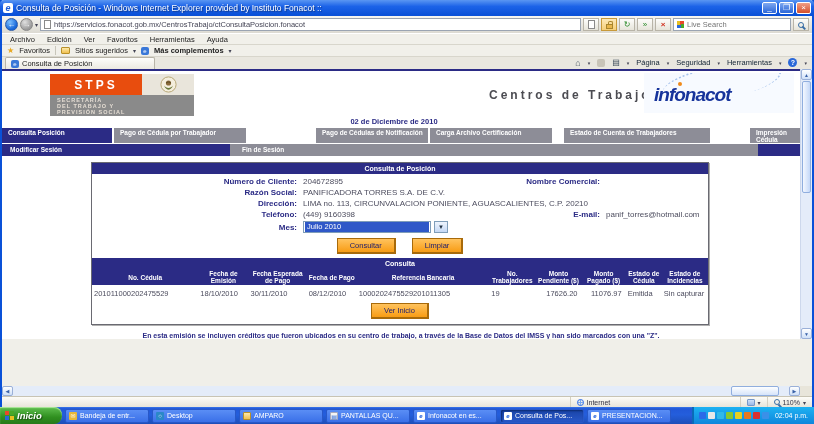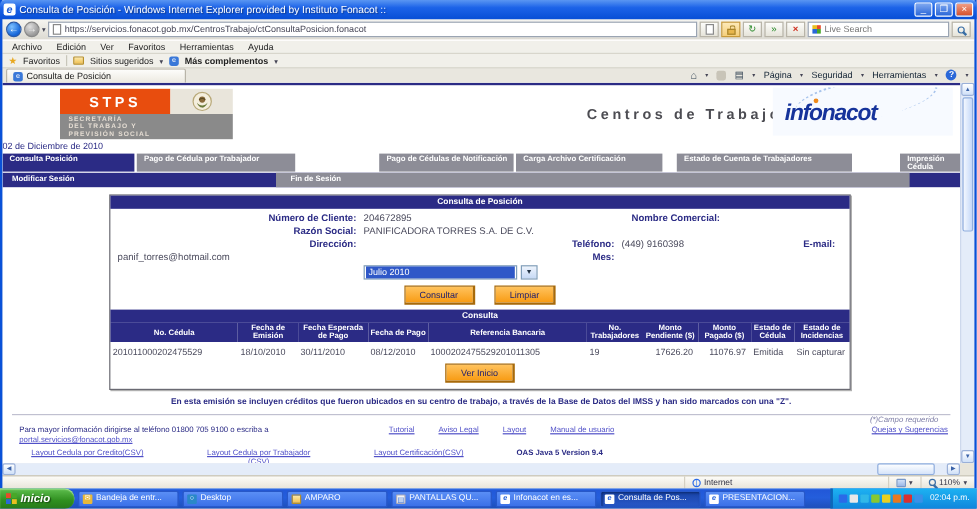--- a/index.html
+++ b/index.html
@@ -40,35 +40,35 @@
   .vsep{width:1px;height:9px;background:#c8c6ba}
   .tabrow{position:absolute;top:56px;left:2px;right:2px;height:13px;background:#e9e7df;border-top:1px solid #d8d6cc;display:flex;align-items:flex-end;font-size:7.5px;color:#222}
   .tab{display:flex;align-items:center;gap:3px;background:linear-gradient(#fdfdfb,#ece9e0);border:1px solid #b8b4a8;border-bottom:none;height:12px;padding:0 5px;margin-left:3px;border-radius:2px 2px 0 0;width:150px;overflow:hidden;white-space:nowrap}
   .cmds{margin-left:auto;display:flex;align-items:center;gap:7px;padding-right:5px;color:#123;height:13px}
   .cmds .ddsm{font-size:5px}
   .homei{font-size:9px;color:#345}
   .feedi{width:8px;height:8px;background:#c8c4b8;border-radius:2px}
   .printi{font-size:8px;color:#345}
   .helpi{width:9px;height:9px;border-radius:50%;background:#2a68d8;color:#fff;font-size:7px;line-height:9px;text-align:center;font-weight:bold}
   
-  .viewport{position:absolute;top:69px;left:2px;right:2px;height:317px;background:#fff;overflow:hidden}
+  .viewport{position:absolute;top:69px;left:2px;right:2px;height:270px;background:#fff;overflow:hidden}
   .page{position:absolute;left:0;top:0;right:12px;bottom:0;border-top:2px solid #2b2b85;overflow:hidden}
   
   .masthead{position:relative;height:46px}
   .stps{position:absolute;left:48px;top:3px}
   .stps-row{display:flex}
   .stps-orange{width:92px;height:21px;background:#e84d0e;color:#fff;font-weight:bold;font-size:12px;letter-spacing:3px;display:flex;align-items:center;justify-content:center}
   .stps-emblem{width:52px;height:21px;background:#e9e5db;display:flex;align-items:center;justify-content:center}
   .stps-gray{width:144px;height:21px;background:#8a8a8a;color:#e6ded4;font-size:5.5px;font-weight:bold;letter-spacing:1px;line-height:6px;padding:2px 0 0 7px}
   .ctitle{position:absolute;left:487px;top:17px;font-size:12px;font-weight:bold;color:#4c4c52;letter-spacing:3px;white-space:nowrap}
   .brandbox{position:absolute;left:642px;top:2px;width:150px;height:40px;background:#f7faff;overflow:hidden}
   .brand{position:absolute;left:10px;top:11px;font-size:19px;font-weight:bold;font-style:italic;color:#16339b;letter-spacing:-1px}
   .swoosh{position:absolute;left:18px;top:-8px;width:120px;height:34px;border:2px dotted #a8c4ec;border-radius:50%;border-bottom:none;border-left:none;transform:rotate(-10deg)}
   .odot{position:absolute;left:34px;top:9px;width:4px;height:4px;border-radius:50%;background:#f08a1a}
-  .dateline{height:10px;text-align:left;padding-right:14px;font-size:7.5px;font-weight:normal;color:#2b2b85}
+  .dateline{height:10px;text-align:center;padding-right:14px;font-size:7.5px;font-weight:bold;color:#2b2b85}
   
   .nav1{display:flex;height:15px;margin-top:1px}
   .ni{background:#8d8d97;color:#fff;font-weight:bold;font-size:6.5px;line-height:7px;padding:1px 2px 0 6px}
   .ni.active{background:#2b2b85}
   .n1{width:110px}.n2{width:132px;margin-left:2px}.n3{width:112px;margin-left:70px}
   .n4{width:122px;margin-left:2px}.n5{width:146px;margin-left:12px}.n6{flex:1;margin-left:40px}
   .nav2{height:12px;background:#2b2b85;position:relative;margin-top:1px;color:#fff;font-weight:bold;font-size:6.5px}
   .nav2 .gseg{position:absolute;left:228px;width:528px;top:0;bottom:0;background:#8d8d97}
   .modif{position:absolute;left:8px;top:2px}
   .fin{position:absolute;left:12px;top:2px;color:#fff}
@@ -274,20 +274,21 @@
       <div class="form">
         <span class="lab">Número de Cliente:</span>
         <span class="val">204672895</span>
         <span class="lab">Nombre Comercial:</span>
         <span class="val"></span>
 
         <span class="lab">Razón Social:</span>
         <span class="val span3">PANIFICADORA TORRES S.A. DE C.V.</span>
 
         <span class="lab">Dirección:</span>
+        <span class="val span3">LIMA no. 113, CIRCUNVALACION PONIENTE, AGUASCALIENTES, C.P. 20210</span>
 
         <span class="lab">Teléfono:</span>
         <span class="val">(449) 9160398</span>
         <span class="lab">E-mail:</span>
         <span class="val">panif_torres@hotmail.com</span>
 
         <span class="lab">Mes:</span>
         <span class="sel span3">
           <span class="selbox">
             <span class="selval">Julio 2010</span>

